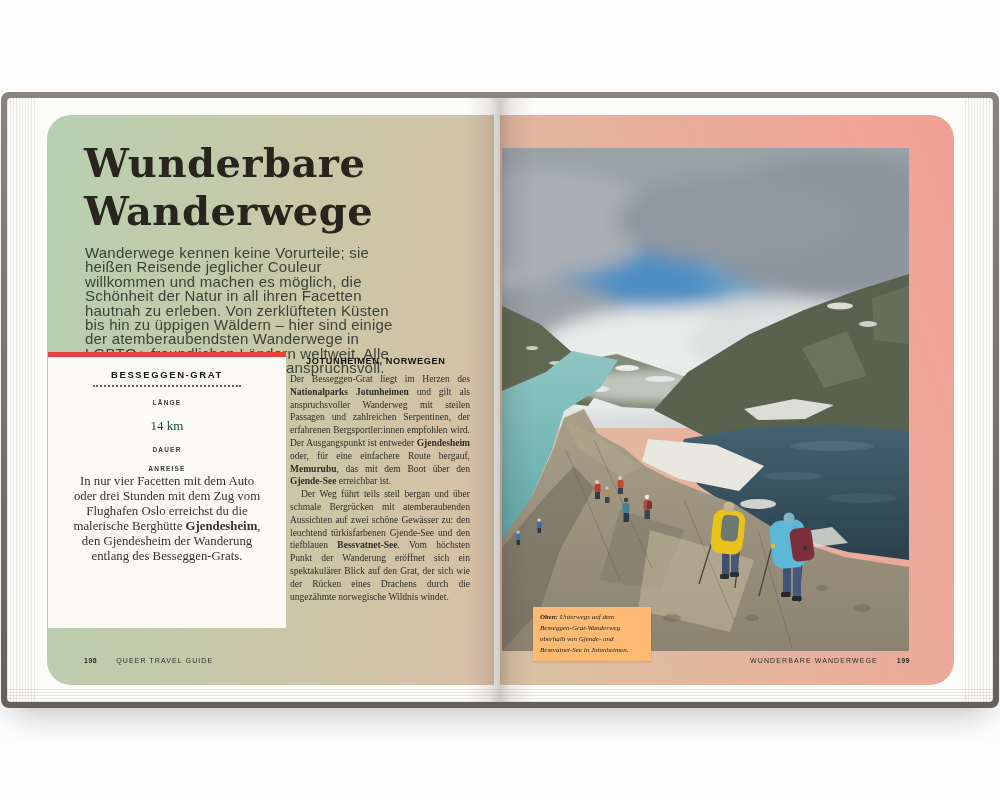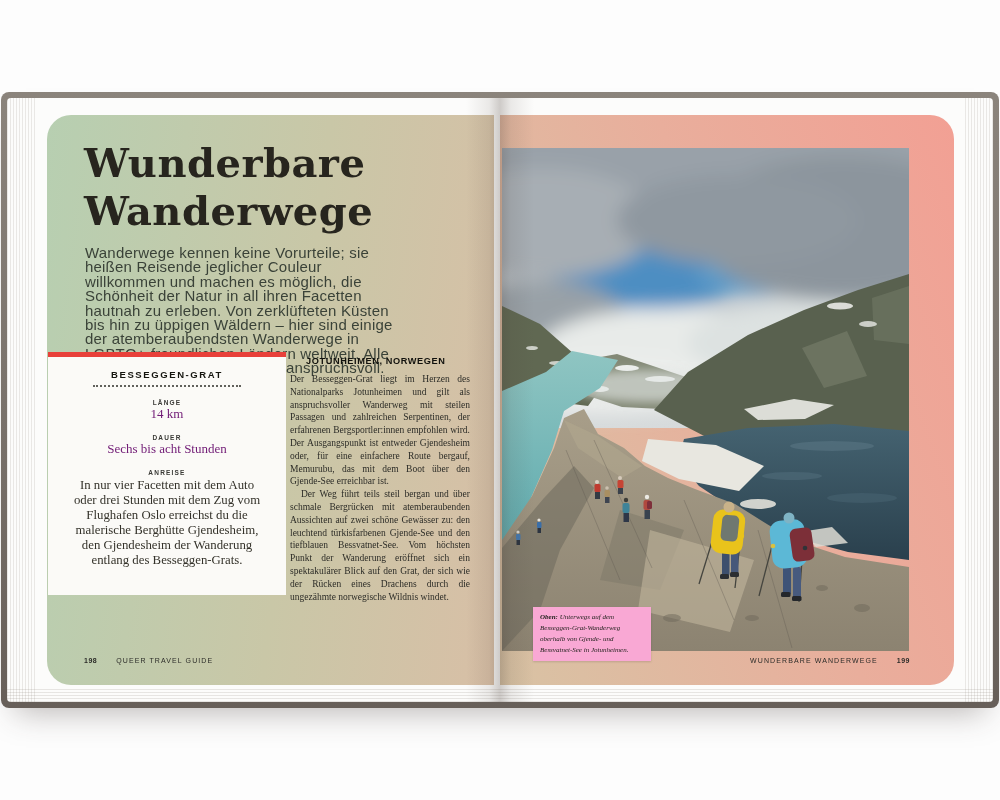--- a/index.html
+++ b/index.html
@@ -29,46 +29,46 @@
   .gutter{position:absolute;left:466px;top:98px;width:68px;height:604px;pointer-events:none;z-index:10;
          background:linear-gradient(90deg,rgba(74,62,55,0) 0%,rgba(74,62,55,.10) 34%,rgba(74,62,55,.26) 50%,rgba(74,62,55,.10) 66%,rgba(74,62,55,0) 100%);}
 
   
   .title{position:absolute;left:84px;top:139px;width:400px;z-index:5;
          font-family:"DejaVu Serif",serif;font-weight:700;font-size:40px;line-height:1.2;
          letter-spacing:.5px;color:#27251e;white-space:pre-line;}
   .intro{position:absolute;left:85px;top:246px;width:315px;z-index:5;
          font-size:15px;line-height:14.4px;letter-spacing:.2px;color:#3a4238;}
 
-  .card{position:absolute;left:48px;top:352px;width:238px;height:243px;z-index:5;
+  .card{position:absolute;left:48px;top:352px;width:238px;height:276px;z-index:5;
         background:#fbfaf7;border-top:5px solid #e8403a;text-align:center;padding-top:12px;}
   .card-title{font-size:9.5px;font-weight:bold;letter-spacing:1.6px;color:#15150f;}
   .card-divider{width:148px;margin:5px auto 0;border-bottom:2px dotted #61615c;height:1px;}
   .card-label{margin-top:12px;font-size:6.5px;font-weight:bold;letter-spacing:1.2px;color:#3a3a36;}
-  .card-value{margin-top:0;font-family:"Liberation Serif",serif;font-size:13px;color:#701a75;}
+  .card-value{margin-top:12px;font-family:"Liberation Serif",serif;font-size:13px;color:#14532d;}
   .card-travel{width:192px;margin:2px auto 0;font-family:"Liberation Serif",serif;
         font-size:12.8px;line-height:1.18;color:#34322a;}
 
   .article{position:absolute;left:290px;top:356px;width:180px;z-index:5;}
   .article-heading{font-size:9.2px;font-weight:bold;letter-spacing:.6px;color:#11110d;margin-bottom:7px;margin-left:16px;}
   .article p{margin:0;font-family:"Liberation Serif",serif;font-size:9.5px;line-height:12.8px;
         text-align:justify;color:#2c2c27;}
   .article p.indent{text-indent:11px;}
-  .article b,.card-travel b{font-weight:normal;}
+  .article b,.card-travel b{font-weight:bold;}
 
   .footer{position:absolute;top:657px;display:flex;align-items:baseline;gap:19px;z-index:5;
         font-size:7px;letter-spacing:1.1px;color:#2b2b28;text-transform:uppercase;}
   .footer .num{font-weight:bold;letter-spacing:.5px;}
   .footer-left{left:84px;}
   .footer-right{right:90px;}
 
   
   .photo{position:absolute;left:502px;top:148px;width:407px;height:503px;overflow:hidden;z-index:4;}
   .photo svg{display:block;}
-  .caption{position:absolute;left:533px;top:607px;width:118px;z-index:6;background:#f9a8d4;
+  .caption{position:absolute;left:533px;top:607px;width:118px;z-index:6;background:#fdba74;
         padding:5px 7px 6px;box-shadow:0 1px 2px rgba(0,0,0,.15);}
   .caption-text{font-family:"Liberation Serif",serif;font-style:italic;font-size:7px;
         line-height:1.55;color:#24231f;}
   .caption-text b{font-style:italic;}
 </style>
 </head>
 <body>
 
 <div id="stage">
 
@@ -87,21 +87,20 @@
 Wanderwege</div>
 
   <div class="intro">Wanderwege kennen keine Vorurteile; sie heißen Reisende jeglicher Couleur willkommen und machen es möglich, die Schönheit der Natur in all ihren Facetten hautnah zu erleben. Von zerklüfteten Küsten bis hin zu üppigen Wäldern – hier sind einige der atemberaubendsten Wanderwege in LGBTQ+-freundlichen Ländern weltweit. Alle Routen sind mittelschwer bis anspruchsvoll.</div>
 
   <div class="card">
     <div class="card-title">BESSEGGEN-GRAT</div>
     <div class="card-divider"></div>
     <div class="card-label">LÄNGE</div>
     <div class="card-value">14 km</div>
     <div class="card-label">DAUER</div>
-    <div class="card-value">Sechs bis acht Stunden</div>
     <div class="card-label">ANREISE</div>
     <div class="card-travel"><span>In nur vier Facetten mit dem Auto oder drei Stunden mit dem Zug vom Flughafen Oslo erreichst du die malerische Berghütte </span><b>Gjendesheim</b><span>, den Gjendesheim der Wanderung entlang des Besseggen-Grats.</span></div>
   </div>
 
   <div class="article">
     <div class="article-heading">JOTUNHEIMEN, NORWEGEN</div>
     <p><span>Der Besseggen-Grat liegt im Herzen des </span><b>Nationalparks Jotunheimen</b><span> und gilt als anspruchsvoller Wanderweg mit steilen Passagen und zahlreichen Serpentinen, der erfahrenen Bergsportler:innen empfohlen wird. Der Ausgangspunkt ist entweder </span><b>Gjendesheim</b><span> oder, für eine einfachere Route bergauf, </span><b>Memurubu</b><span>, das mit dem Boot über den </span><b>Gjende-See</b><span> erreichbar ist.</span></p>
     <p class="indent"><span>Der Weg führt teils steil bergan und über schmale Bergrücken mit atemberaubenden Aussichten auf zwei schöne Gewässer zu: den leuchtend türkisfarbenen Gjende-See und den tiefblauen </span><b>Bessvatnet-See</b><span>. Vom höchsten Punkt der Wanderung eröffnet sich ein spektakulärer Blick auf den Grat, der sich wie der Rücken eines Drachens durch die ungezähmte norwegische Wildnis windet.</span></p>
   </div>
 

